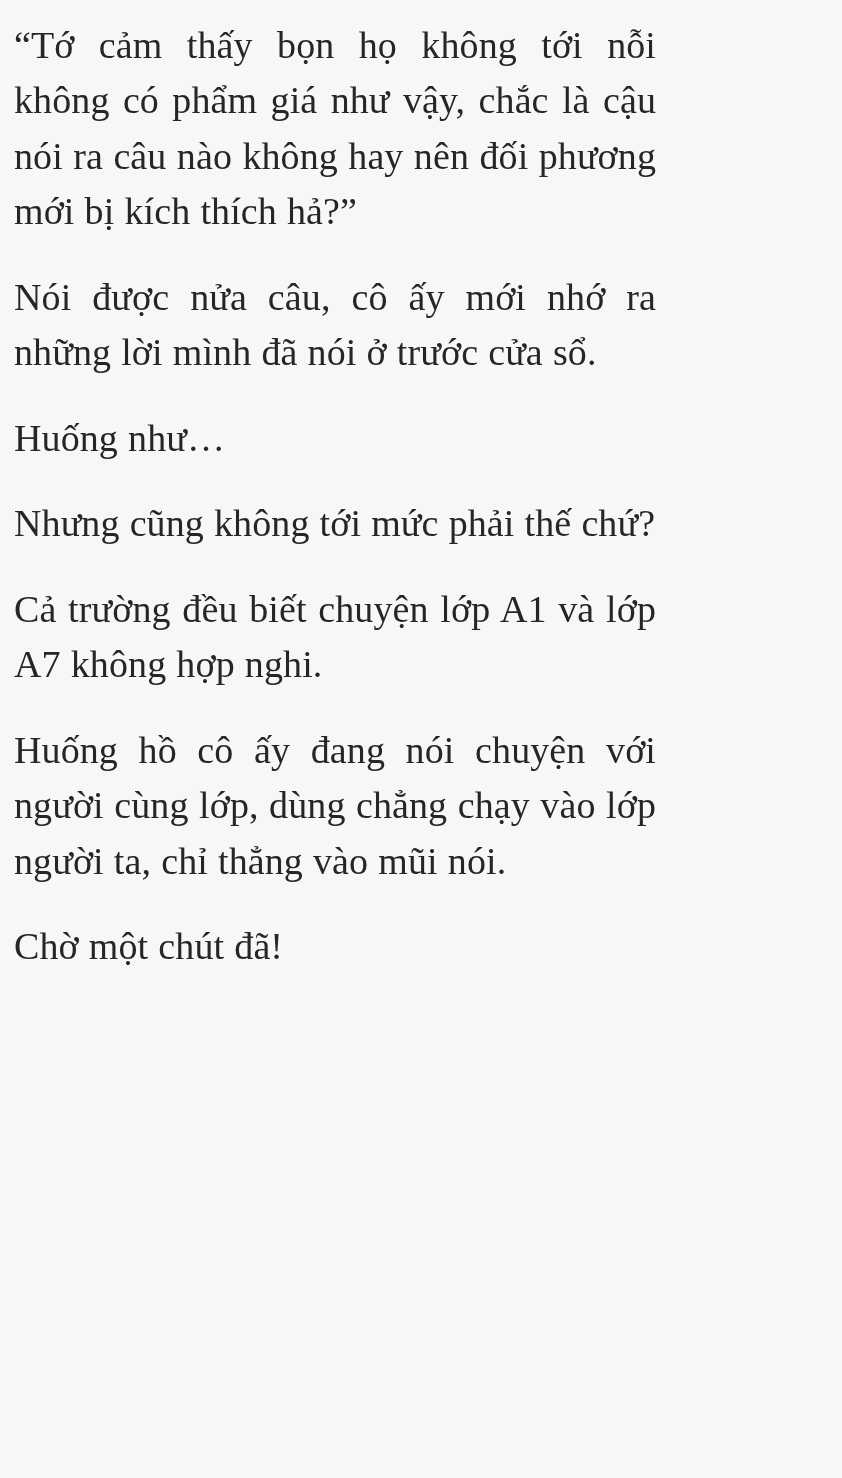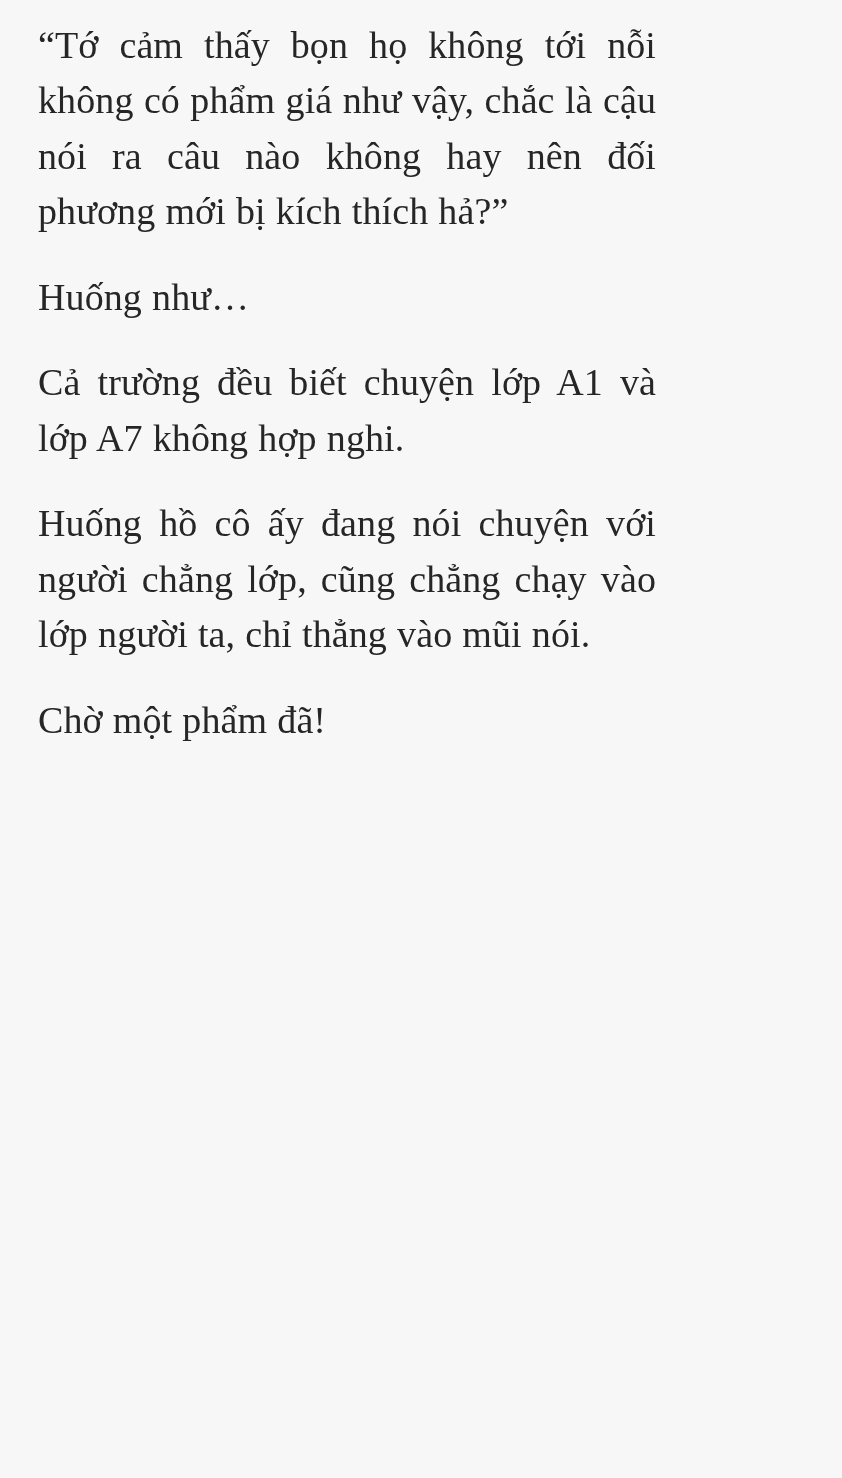--- a/index.html
+++ b/index.html
@@ -10,38 +10,40 @@
   body {
     width: 842px;
     min-height: 1478px;
     font-family: "Liberation Serif", "DejaVu Serif", serif;
   }
   #reader {
     box-sizing: border-box;
     width: 678px;
     min-height: 1478px;
     background: #f7f7f7;
-    padding: 18px 22px 10px 38px;
+    padding: 18px 22px 10px 14px;
   }
   .para {
     color: #262626;
     font-size: 38px;
     line-height: 1.46;
     text-align: justify;
     text-justify: inter-word;
     margin: 0 0 30px 0;
     letter-spacing: 0.1px;
     word-spacing: 0.5px;
   }
   .para:last-child {
     margin-bottom: 0;
   }
 </style>
 </head>
 <body>
 
 <div id="reader">
   <p class="para">“Tớ cảm thấy bọn họ không tới nỗi không có phẩm giá như vậy, chắc là cậu nói ra câu nào không hay nên đối phương mới bị kích thích hả?”</p>
+  <p class="para">Nói được nửa câu, cô ấy mới nhớ ra những lời mình đã nói ở trước cửa sổ.</p>
   <p class="para">Huống như…</p>
+  <p class="para">Nhưng cũng không tới mức phải thế chứ?</p>
   <p class="para">Cả trường đều biết chuyện lớp A1 và lớp A7 không hợp nghi.</p>
-  <p class="para">Huống hồ cô ấy đang nói chuyện với người chẳng lớp, cũng chẳng chạy vào lớp người ta, chỉ thẳng vào mũi nói.</p>
-  <p class="para">Chờ một phẩm đã!</p>
+  <p class="para">Huống hồ cô ấy đang nói chuyện với người cùng lớp, dùng chẳng chạy vào lớp người ta, chỉ thẳng vào mũi nói.</p>
+  <p class="para">Chờ một chút đã!</p>
 </div>
 
 </body></html>

